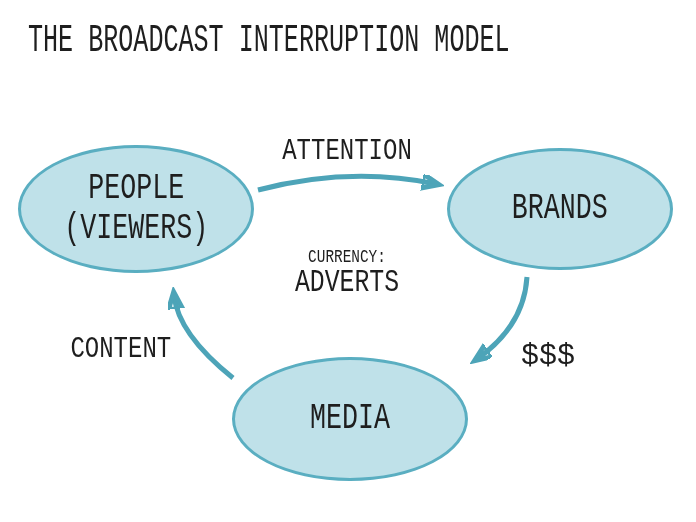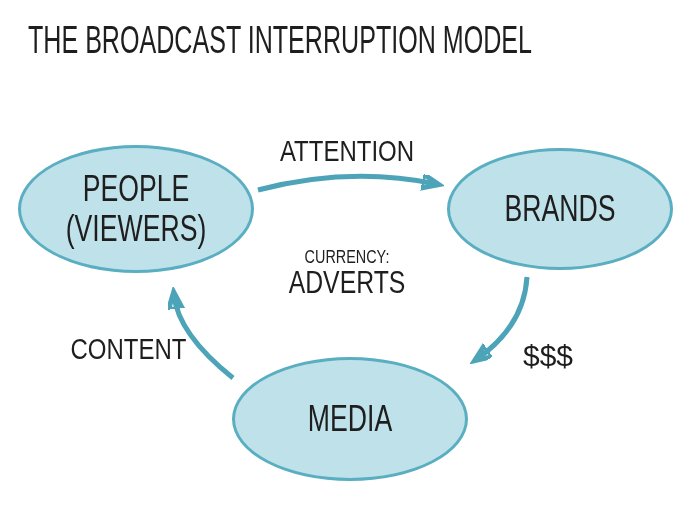--- a/index.html
+++ b/index.html
@@ -10,21 +10,21 @@
     --background: #ffffff;
   }
   * { margin: 0; padding: 0; box-sizing: border-box; }
   html, body { background: #e9e9e9; }
   .canvas {
     position: relative;
     width: 696px;
     height: 522px;
     background: var(--background);
     overflow: hidden;
-    font-family: Liberation Sans, sans-serif;
+    font-family: Liberation Mono, monospace;
     color: var(--text);
   }
   .title {
     position: absolute;
     left: 28px;
     top: 19px;
     font-size: 38px;
     font-weight: 400;
     letter-spacing: 0px;
     white-space: nowrap;

